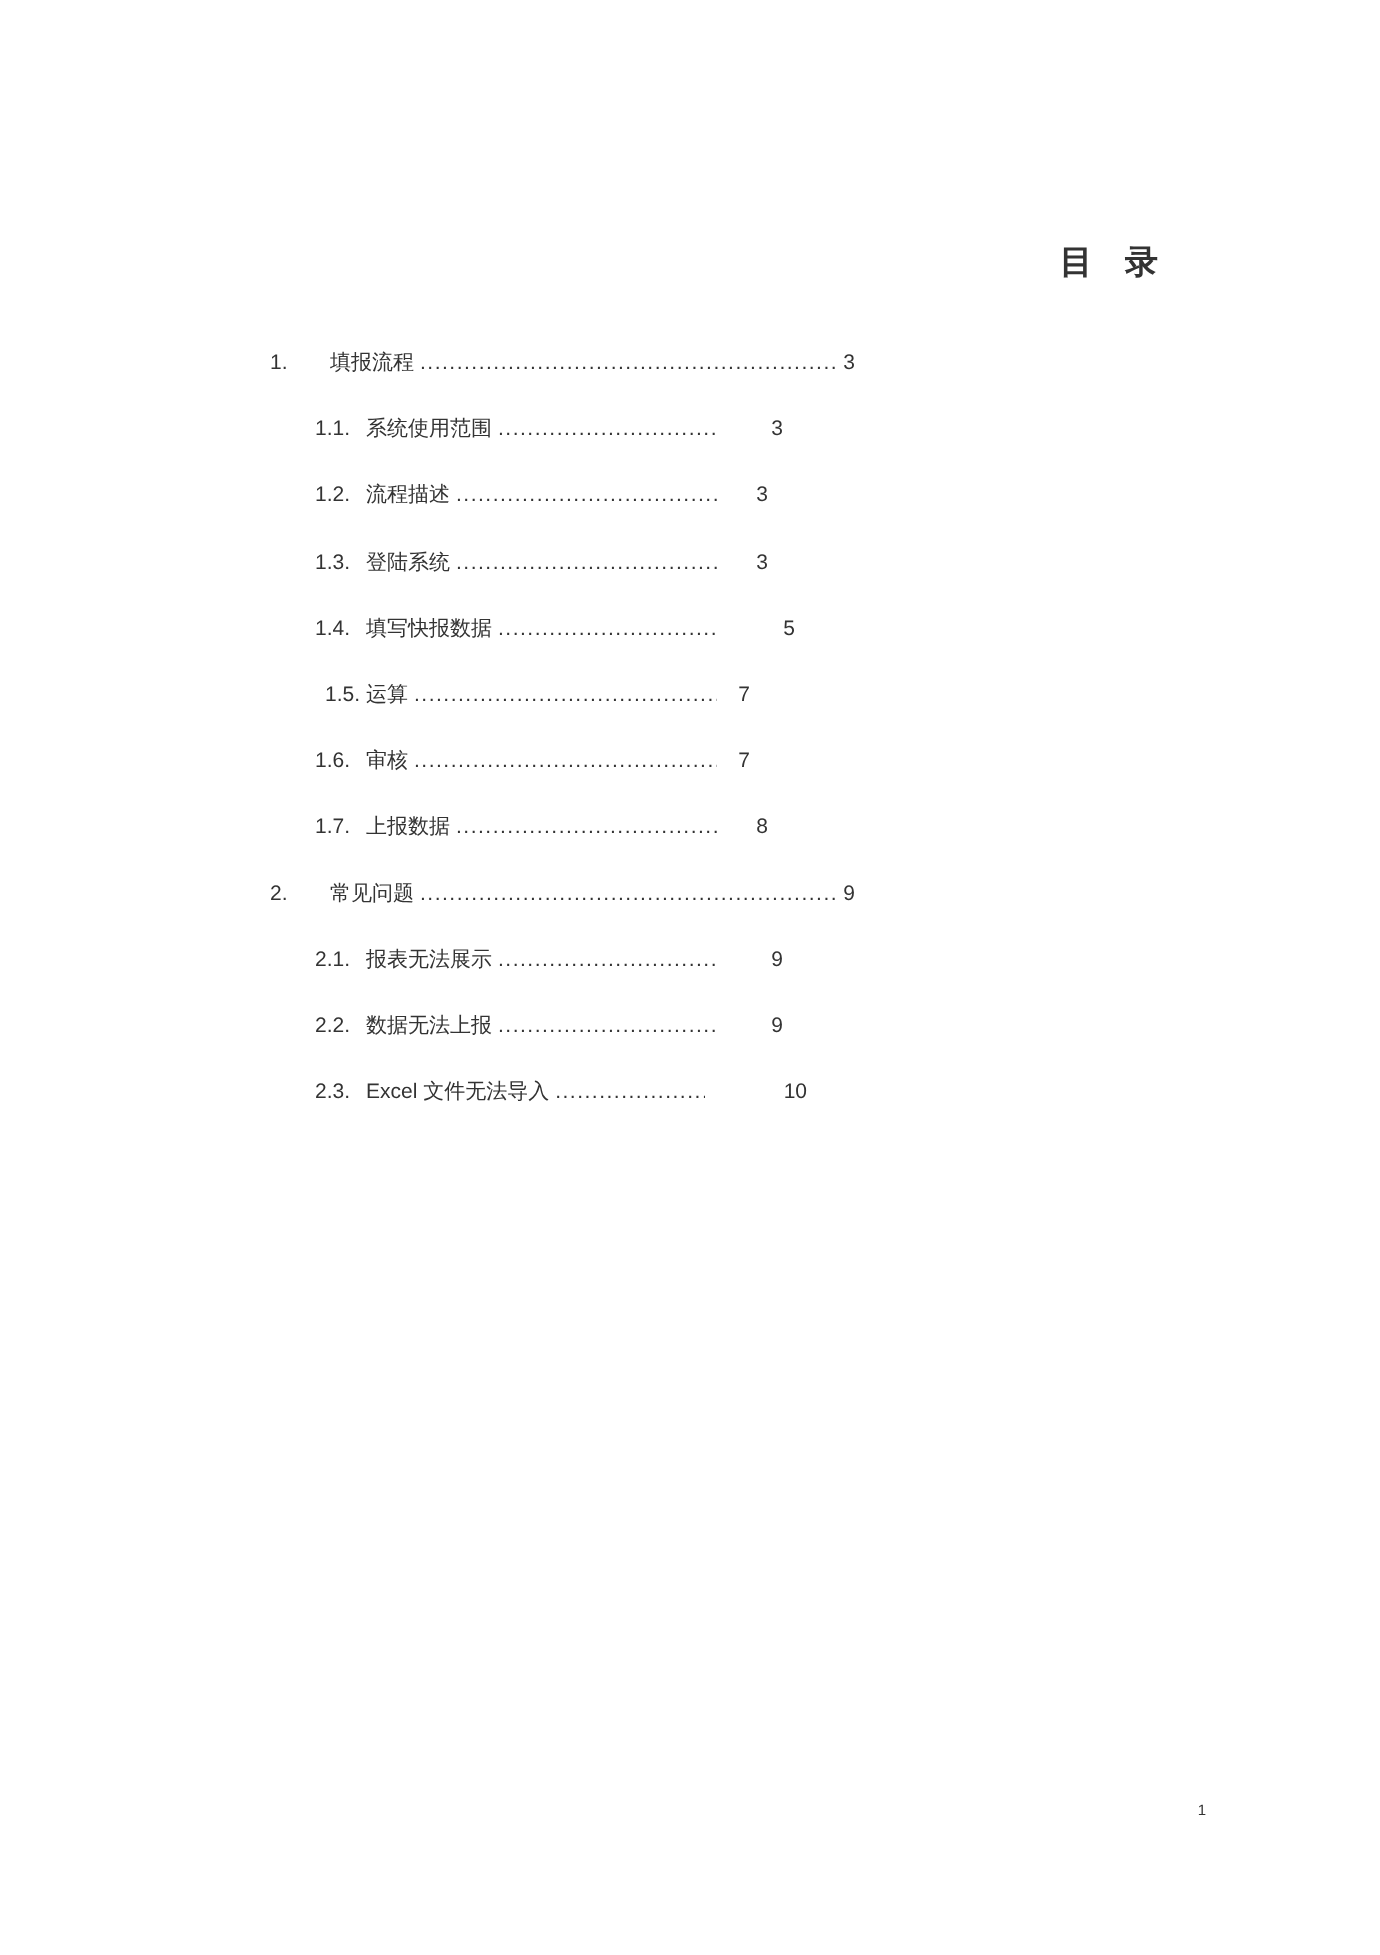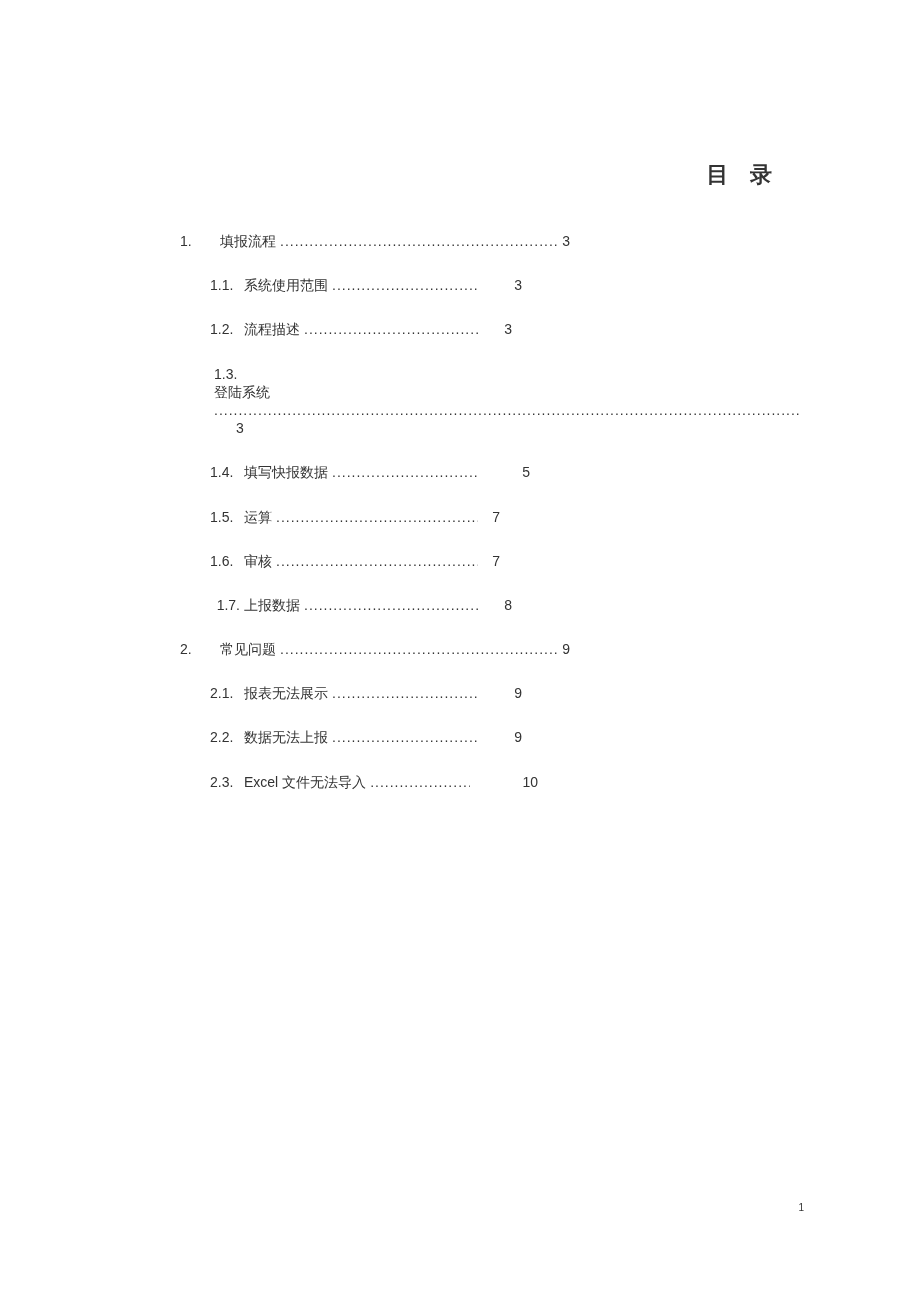--- a/index.html
+++ b/index.html
@@ -78,45 +78,45 @@
         <span class="toc-label">系统使用范围</span>
         <span class="toc-leader"> ........................................................................................................................</span>
         <span class="toc-page" style="padding-left: 32px;">3</span>
       </div>
       <div class="toc-row level2" style="max-width: 372px; align-items: flex-end;">
         <span class="toc-num">1.2.</span>
         <span class="toc-label">流程描述</span>
         <span class="toc-leader"> ........................................................................................................................</span>
         <span class="toc-page" style="padding-left: 22px;">3</span>
       </div>
-      <div class="toc-row level2" style="max-width: 372px; flex-direction: column;">
+      <div class="toc-row level2" style="max-width: 372px;">
         <span class="toc-num">1.3.</span>
         <span class="toc-label">登陆系统</span>
         <span class="toc-leader"> ........................................................................................................................</span>
         <span class="toc-page" style="padding-left: 22px;">3</span>
       </div>
       <div class="toc-row level2" style="max-width: 390px; justify-content: center;">
         <span class="toc-num">1.4.</span>
         <span class="toc-label">填写快报数据</span>
         <span class="toc-leader"> ........................................................................................................................</span>
         <span class="toc-page" style="padding-left: 40px;">5</span>
       </div>
-      <div class="toc-row level2" style="max-width: 360px;">
+      <div class="toc-row level2" style="max-width: 360px; text-align: right;">
         <span class="toc-num">1.5.</span>
         <span class="toc-label"> 运算</span>
         <span class="toc-leader"> ........................................................................................................................</span>
         <span class="toc-page" style="padding-left: 10px;">7</span>
       </div>
       <div class="toc-row level2" style="max-width: 360px;">
         <span class="toc-num">1.6.</span>
         <span class="toc-label"> 审核</span>
         <span class="toc-leader"> ........................................................................................................................</span>
         <span class="toc-page" style="padding-left: 10px;">7</span>
       </div>
-      <div class="toc-row level2" style="max-width: 372px; text-align: right;">
+      <div class="toc-row level2" style="max-width: 372px;">
         <span class="toc-num">1.7.</span>
         <span class="toc-label">上报数据</span>
         <span class="toc-leader"> ........................................................................................................................</span>
         <span class="toc-page" style="padding-left: 22px;">8</span>
       </div>
       <div class="toc-row level1" style="max-width: 430px;">
         <span class="toc-num">2.</span>
         <span class="toc-label">常见问题</span>
         <span class="toc-leader"> ........................................................................................................................</span>
         <span class="toc-page" style="padding-left: 0px;">9</span>

